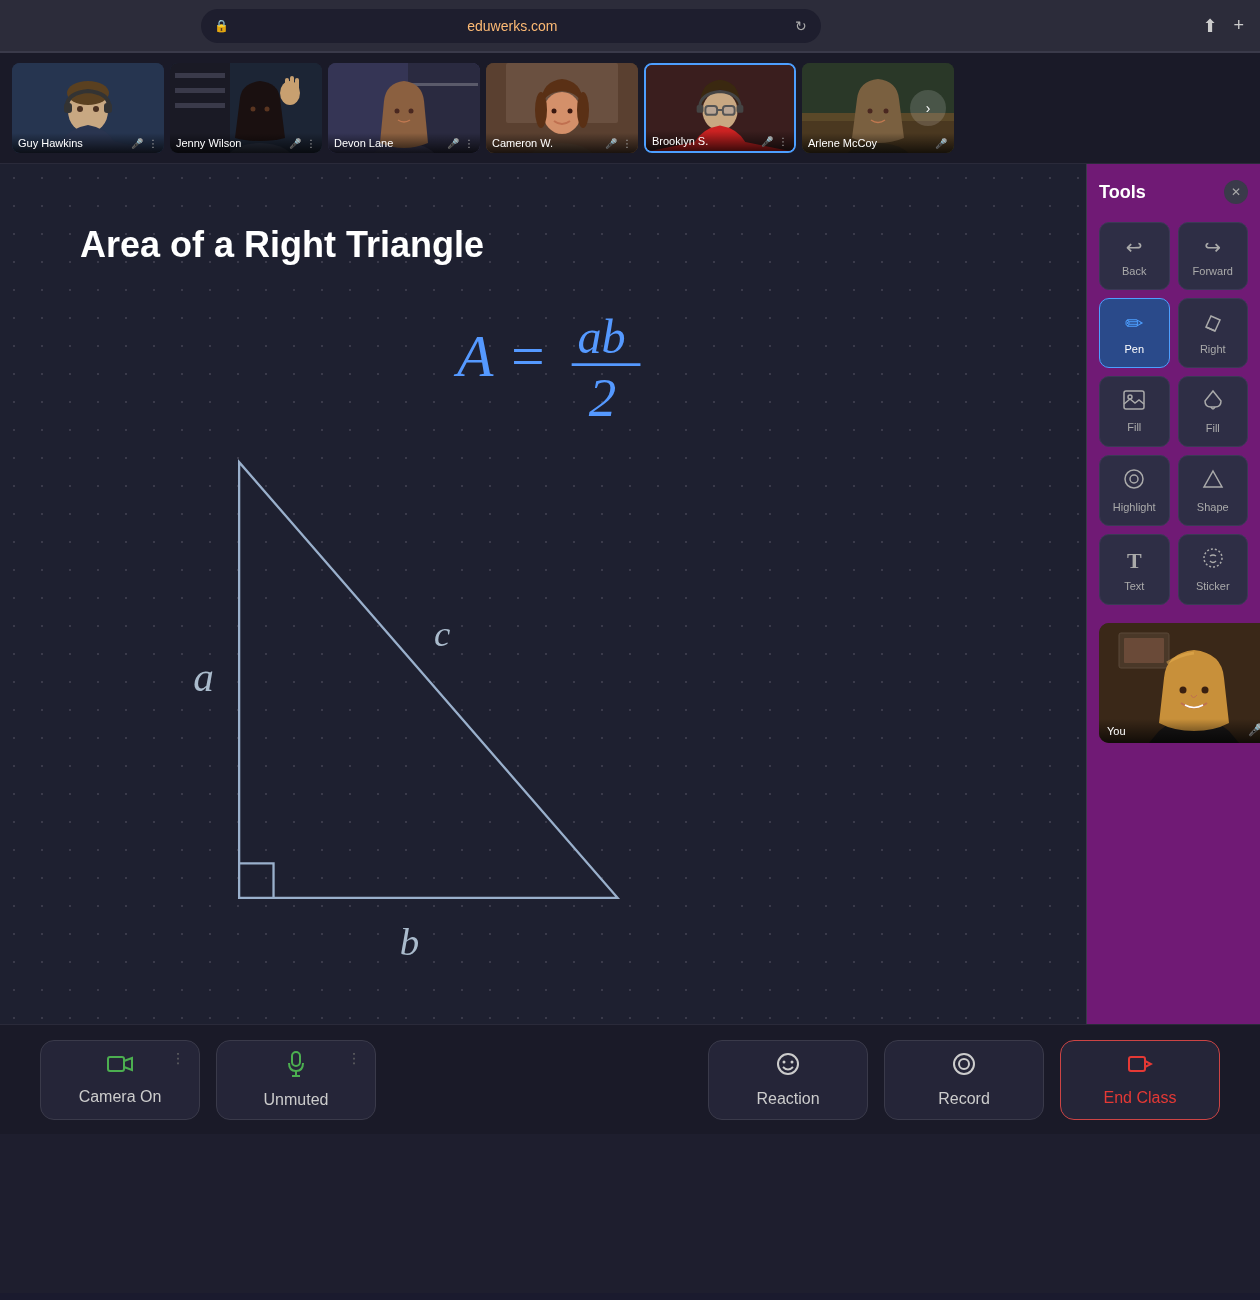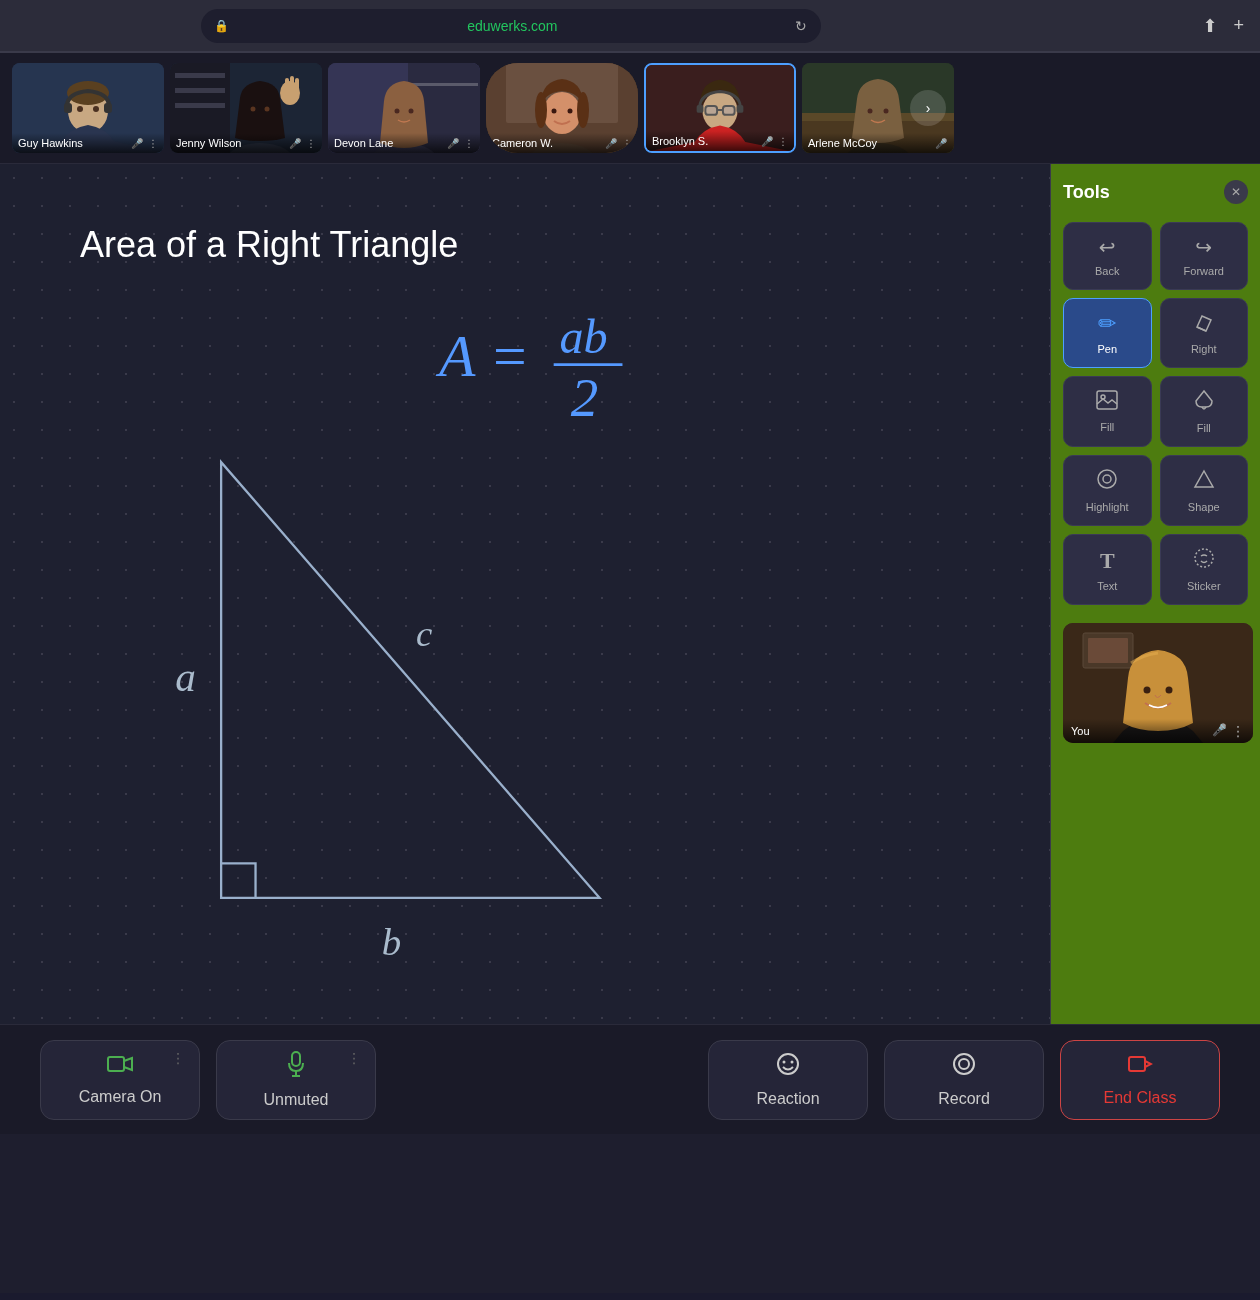--- a/index.html
+++ b/index.html
@@ -34,21 +34,21 @@
       align-items: center;
       padding: 0 14px;
       gap: 8px;
       margin: 0 auto;
     }
     .address-bar .lock-icon {
       color: #aaa;
       font-size: 12px;
     }
     .address-bar .url-text {
-      color: #22c55e;
+      color: #fdba74;
       font-size: 14px;
       flex: 1;
       text-align: center;
     }
     .address-bar .refresh-icon {
       color: #aaa;
       font-size: 14px;
     }
     .browser-actions {
       display: flex;
@@ -152,30 +152,30 @@
       background: #1e2030;
       background-image: radial-gradient(circle, #3a3a4a 1px, transparent 1px);
       background-size: 28px 28px;
       position: relative;
       overflow: hidden;
     }
 
     .whiteboard-title {
       color: #fff;
       font-size: 36px;
-      font-weight: 400;
+      font-weight: 700;
       position: absolute;
       top: 60px;
       left: 80px;
     }
 
     
     .tools-panel {
-      width: 210px;
-      background: #4d7c0f;
+      width: 174px;
+      background: #701a75;
       border-left: 1px solid #3a3a4a;
       padding: 16px 12px;
       flex-shrink: 0;
       display: flex;
       flex-direction: column;
       gap: 10px;
     }
 
     .tools-header {
       display: flex;
@@ -348,21 +348,21 @@
       display: flex;
       align-items: center;
       justify-content: center;
       overflow: hidden;
     }
 
     
     .tile-guy { background: linear-gradient(160deg, #263550 20%, #1a2a40 80%); }
     .tile-jenny { background: linear-gradient(160deg, #1c2535 20%, #2a3545 80%); }
     .tile-devon { background: linear-gradient(160deg, #353555 20%, #252540 80%); }
-    .tile-cameron { background: linear-gradient(160deg, #4a3828 20%, #3a2818 80%); border-radius: 32px; }
+    .tile-cameron { background: linear-gradient(160deg, #4a3828 20%, #3a2818 80%); }
     .tile-brooklyn { background: linear-gradient(160deg, #3a1e1e 20%, #2a1010 80%); }
     .tile-arlene { background: linear-gradient(160deg, #2a3828 20%, #1a2818 80%); }
 
     .you-tile { background: linear-gradient(160deg, #3a3028 20%, #2a2018 80%); }
   </style>
 </head>
 <body>
 
 <div class="browser-chrome">
   <div class="browser-top-bar">

